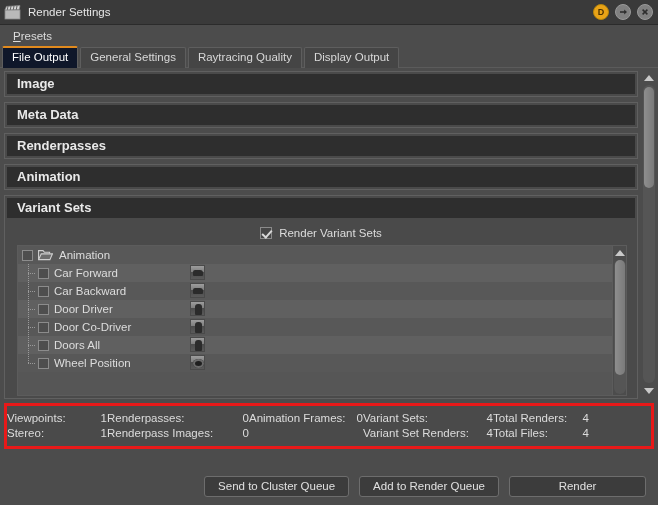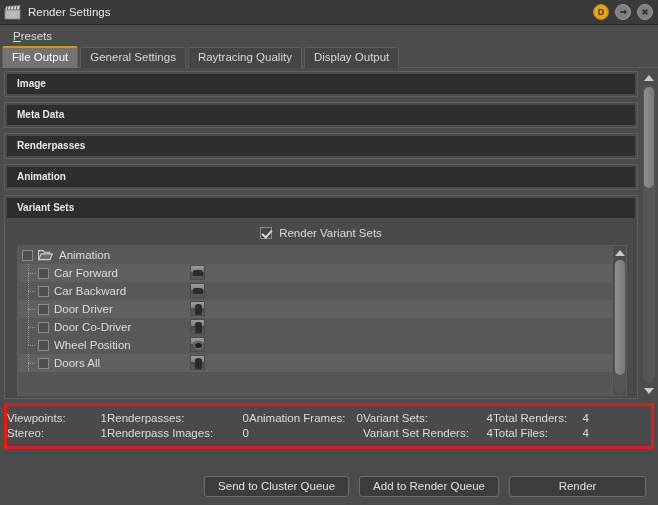--- a/index.html
+++ b/index.html
@@ -125,21 +125,21 @@
     border: 1px solid #5e5e5e;
     border-bottom: none;
     border-top-left-radius: 2px;
     border-top-right-radius: 2px;
     margin-right: 2px;
     box-sizing: border-box;
     position: relative;
     z-index: 1;
   }
   .tab.active {
-    background: #737373;
+    background: #0f172a;
     border-top: 2px solid #e08a1e;
     color: #ffffff;
     line-height: 18px;
     height: 22px;
   }
 
   
   .content-wrap {
     flex: 1;
     display: flex;
@@ -163,21 +163,21 @@
     border: 1px solid #606060;
     background: #4a4a4a;
     box-sizing: border-box;
     flex: none;
   }
   .section-header {
     height: 20px;
     line-height: 20px;
     background: #2e2e2e;
     color: #e9e9e9;
-    font-size: 10px;
+    font-size: 13px;
     font-weight: bold;
     padding-left: 10px;
     margin: 2px;
     box-sizing: border-box;
   }
   .section.expanded {
     display: flex;
     flex-direction: column;
     flex: 1;
     min-height: 0;
@@ -552,40 +552,40 @@
                     <span class="vline"></span>
                     <span class="hline"></span>
                   </div>
                 <div class="tree-cb"></div>
                 <div class="tree-label">Door Co-Driver</div>
                 <div class="thumb tall">
                     <i></i>
                   </div>
               </div>
 
+              <div class="tree-row even">
+                <div class="tree-indent">
+                    <span class="vline"></span>
+                    <span class="hline"></span>
+                  </div>
+                <div class="tree-cb"></div>
+                <div class="tree-label">Doors All</div>
+                <div class="thumb tall">
+                    <i></i>
+                  </div>
+              </div>
+
               <div class="tree-row odd">
                 <div class="tree-indent">
                     <span class="vline last"></span>
                     <span class="hline"></span>
                   </div>
                 <div class="tree-cb"></div>
                 <div class="tree-label">Wheel Position</div>
                 <div class="thumb wheel">
-                    <i></i>
-                  </div>
-              </div>
-
-              <div class="tree-row even">
-                <div class="tree-indent">
-                    <span class="vline"></span>
-                    <span class="hline"></span>
-                  </div>
-                <div class="tree-cb"></div>
-                <div class="tree-label">Doors All</div>
-                <div class="thumb tall">
                     <i></i>
                   </div>
               </div>
 
             </div>
             <div class="scrollbar">
               <div class="sb-arrow up">
                   <span class="tri"></span>
                 </div>
               <div class="sb-track">

